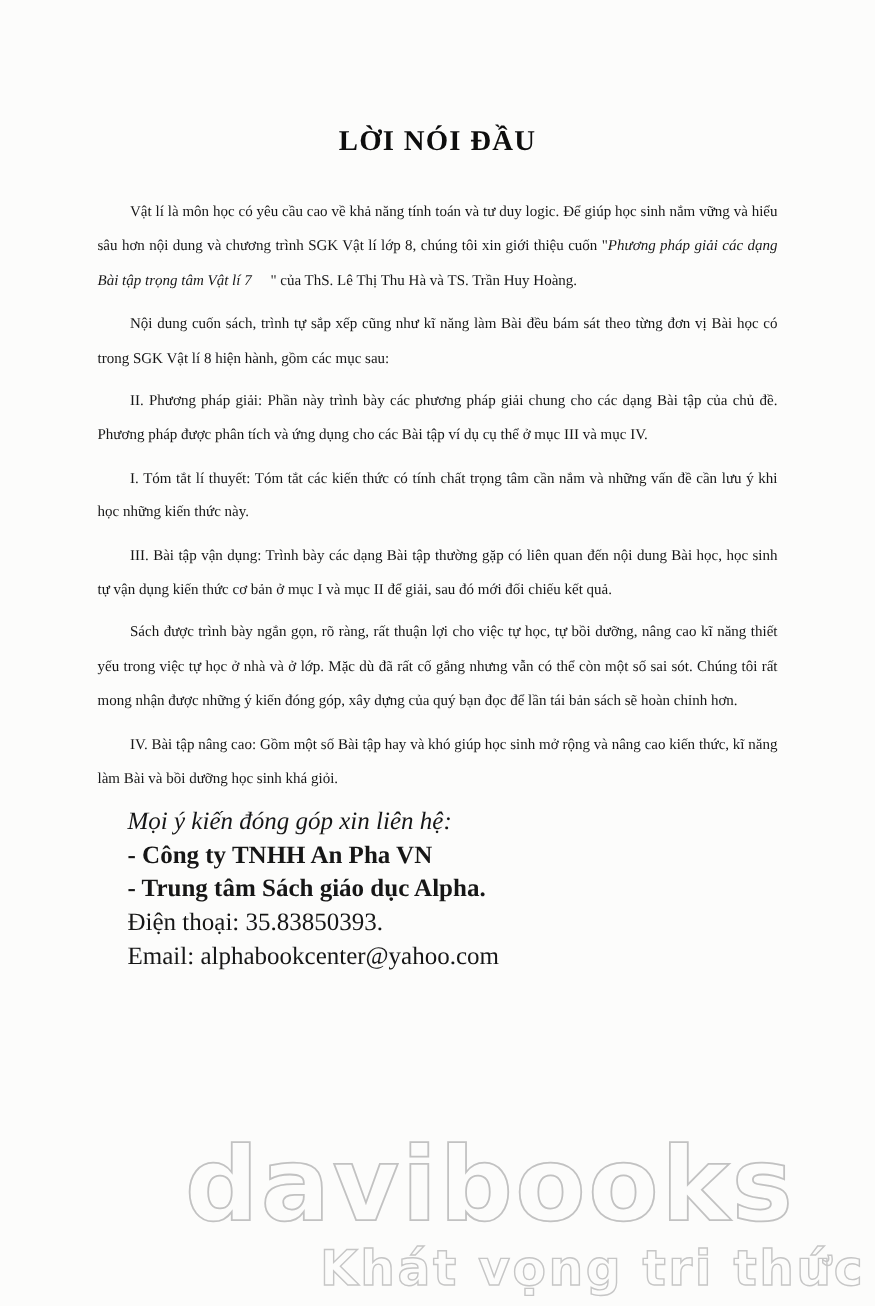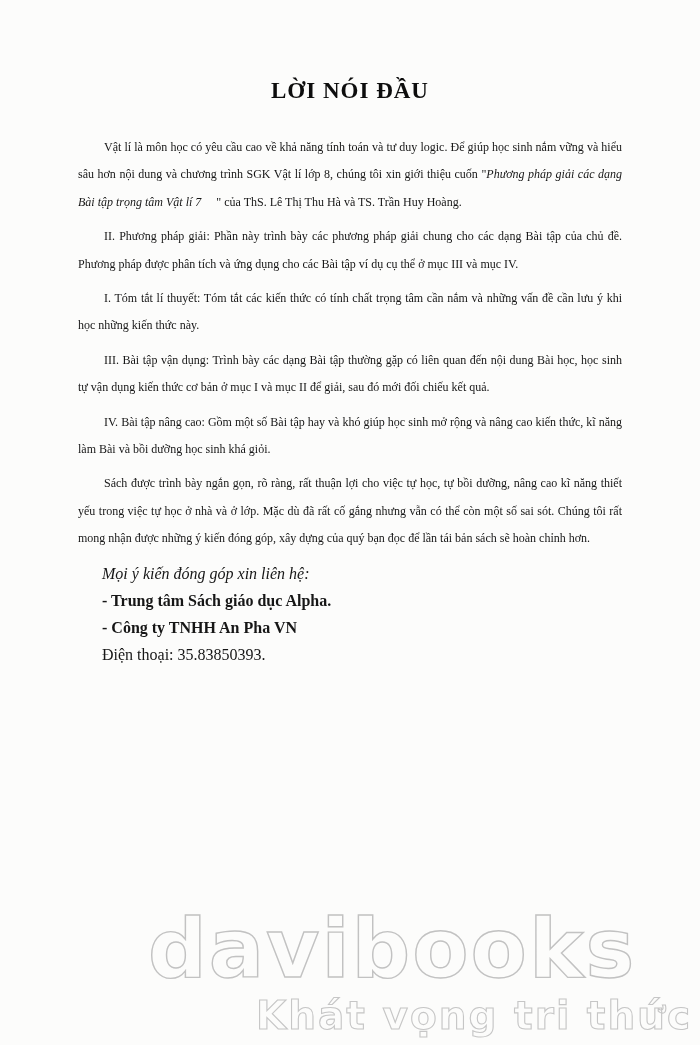--- a/index.html
+++ b/index.html
@@ -15,21 +15,21 @@
     background: #fcfcfb;
     overflow: hidden;
     color: #161616;
     font-family: "Liberation Serif", "DejaVu Serif", serif;
   }
   .content {
     position: absolute;
     top: 0;
     left: 78px;
     width: 544px;
-    padding-top: 78px;
+    padding-top: 100px;
   }
   .title {
     text-align: center;
     font-size: 23px;
     font-weight: bold;
     letter-spacing: 1px;
     margin: 0 0 30px 0;
     color: #0d0d0d;
   }
   .para {
@@ -39,21 +39,21 @@
     text-indent: 26px;
     margin: 0 0 7px 0;
   }
   .book-title {
     font-style: italic;
   }
   .contact {
     margin-top: 4px;
   }
   .contact-line {
-    font-size: 16px;
+    font-size: 20px;
     line-height: 27.2px;
     padding-left: 24px;
   }
   .contact-line.italic { font-style: italic; }
   .contact-line.bold { font-weight: bold; }
   .watermark {
     position: absolute;
     left: 0;
     top: 0;
     width: 700px;
@@ -90,36 +90,38 @@
 </head>
 <body>
 
 <div class="page">
   <div class="content">
 
     <h1 class="title">LỜI NÓI ĐẦU</h1>
 
     <p class="para"><span>Vật lí là môn học có yêu cầu cao về khả năng tính toán và tư duy logic. Để giúp học sinh nắm vững và hiểu sâu hơn nội dung và chương trình SGK Vật lí lớp 8, chúng tôi xin giới thiệu cuốn "</span><span class="book-title">Phương pháp giải các dạng Bài tập trọng tâm Vật lí 7</span><span>&nbsp;&nbsp;&nbsp;&nbsp;&nbsp;" của ThS. Lê Thị Thu Hà và TS. Trần Huy Hoàng.</span></p>
 
+    <p class="para">Nội dung cuốn sách, trình tự sắp xếp cũng như kĩ năng làm Bài đều bám sát theo từng đơn vị Bài học có trong SGK Vật lí 8 hiện hành, gồm các mục sau:</p>
 
     <p class="para">II. Phương pháp giải: Phần này trình bày các phương pháp giải chung cho các dạng Bài tập của chủ đề. Phương pháp được phân tích và ứng dụng cho các Bài tập ví dụ cụ thể ở mục III và mục IV.</p>
 
     <p class="para">I. Tóm tắt lí thuyết: Tóm tắt các kiến thức có tính chất trọng tâm cần nắm và những vấn đề cần lưu ý khi học những kiến thức này.</p>
 
     <p class="para">III. Bài tập vận dụng: Trình bày các dạng Bài tập thường gặp có liên quan đến nội dung Bài học, học sinh tự vận dụng kiến thức cơ bản ở mục I và mục II để giải, sau đó mới đối chiếu kết quả.</p>
 
+    <p class="para">Sách được trình bày ngắn gọn, rõ ràng, rất thuận lợi cho việc tự học, tự bồi dưỡng, nâng cao kĩ năng thiết yếu trong việc tự học ở nhà và ở lớp. Mặc dù đã rất cố gắng nhưng vẫn có thể còn một số sai sót. Chúng tôi rất mong nhận được những ý kiến đóng góp, xây dựng của quý bạn đọc để lần tái bản sách sẽ hoàn chỉnh hơn.</p>
+
     <p class="para">IV. Bài tập nâng cao: Gồm một số Bài tập hay và khó giúp học sinh mở rộng và nâng cao kiến thức, kĩ năng làm Bài và bồi dưỡng học sinh khá giỏi.</p>
-
-    <p class="para">Sách được trình bày ngắn gọn, rõ ràng, rất thuận lợi cho việc tự học, tự bồi dưỡng, nâng cao kĩ năng thiết yếu trong việc tự học ở nhà và ở lớp. Mặc dù đã rất cố gắng nhưng vẫn có thể còn một số sai sót. Chúng tôi rất mong nhận được những ý kiến đóng góp, xây dựng của quý bạn đọc để lần tái bản sách sẽ hoàn chỉnh hơn.</p>
 
     <div class="contact">
       <div class="contact-line italic">Mọi ý kiến đóng góp xin liên hệ:</div>
+      <div class="contact-line bold">- Công ty TNHH An Pha VN</div>
       <div class="contact-line bold">- Trung tâm Sách giáo dục Alpha.</div>
-      <div class="contact-line bold">- Công ty TNHH An Pha VN</div>
       <div class="contact-line">Điện thoại: 35.83850393.</div>
+      <div class="contact-line">Email: alphabookcenter@yahoo.com</div>
     </div>
 
   </div>
 
   <div class="watermark">
     <div class="wm-brand">davibooks</div>
     <div class="wm-slogan">Khát vọng tri thức</div>
   </div>
 </div>
 

